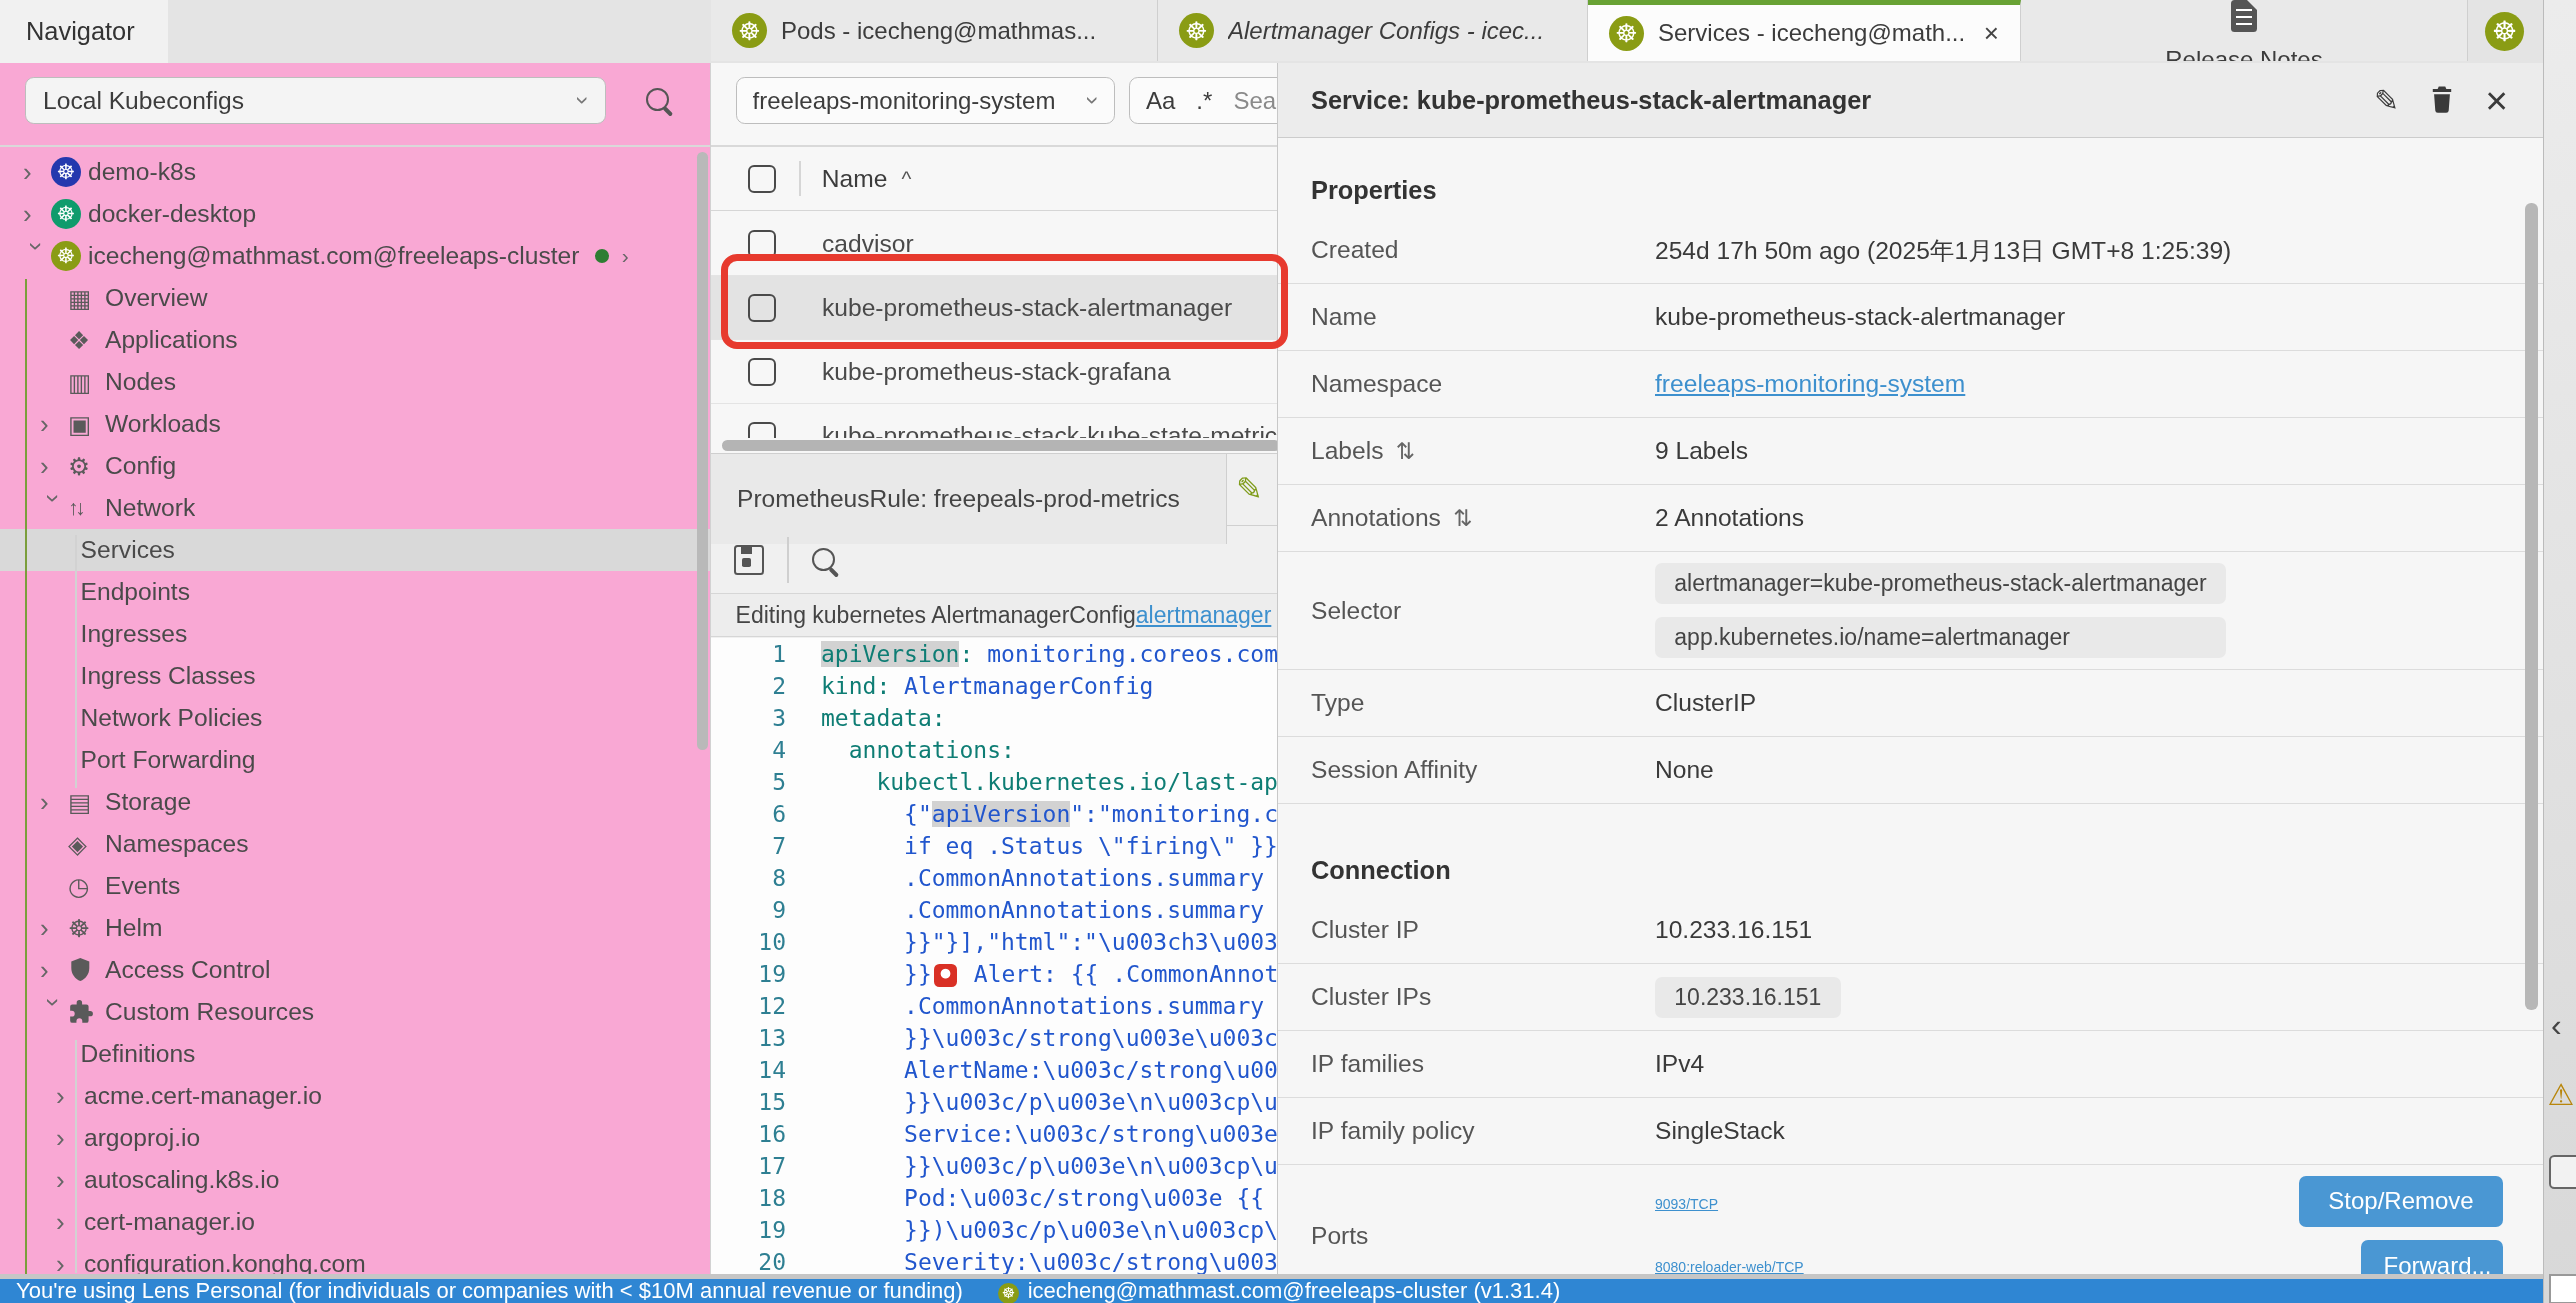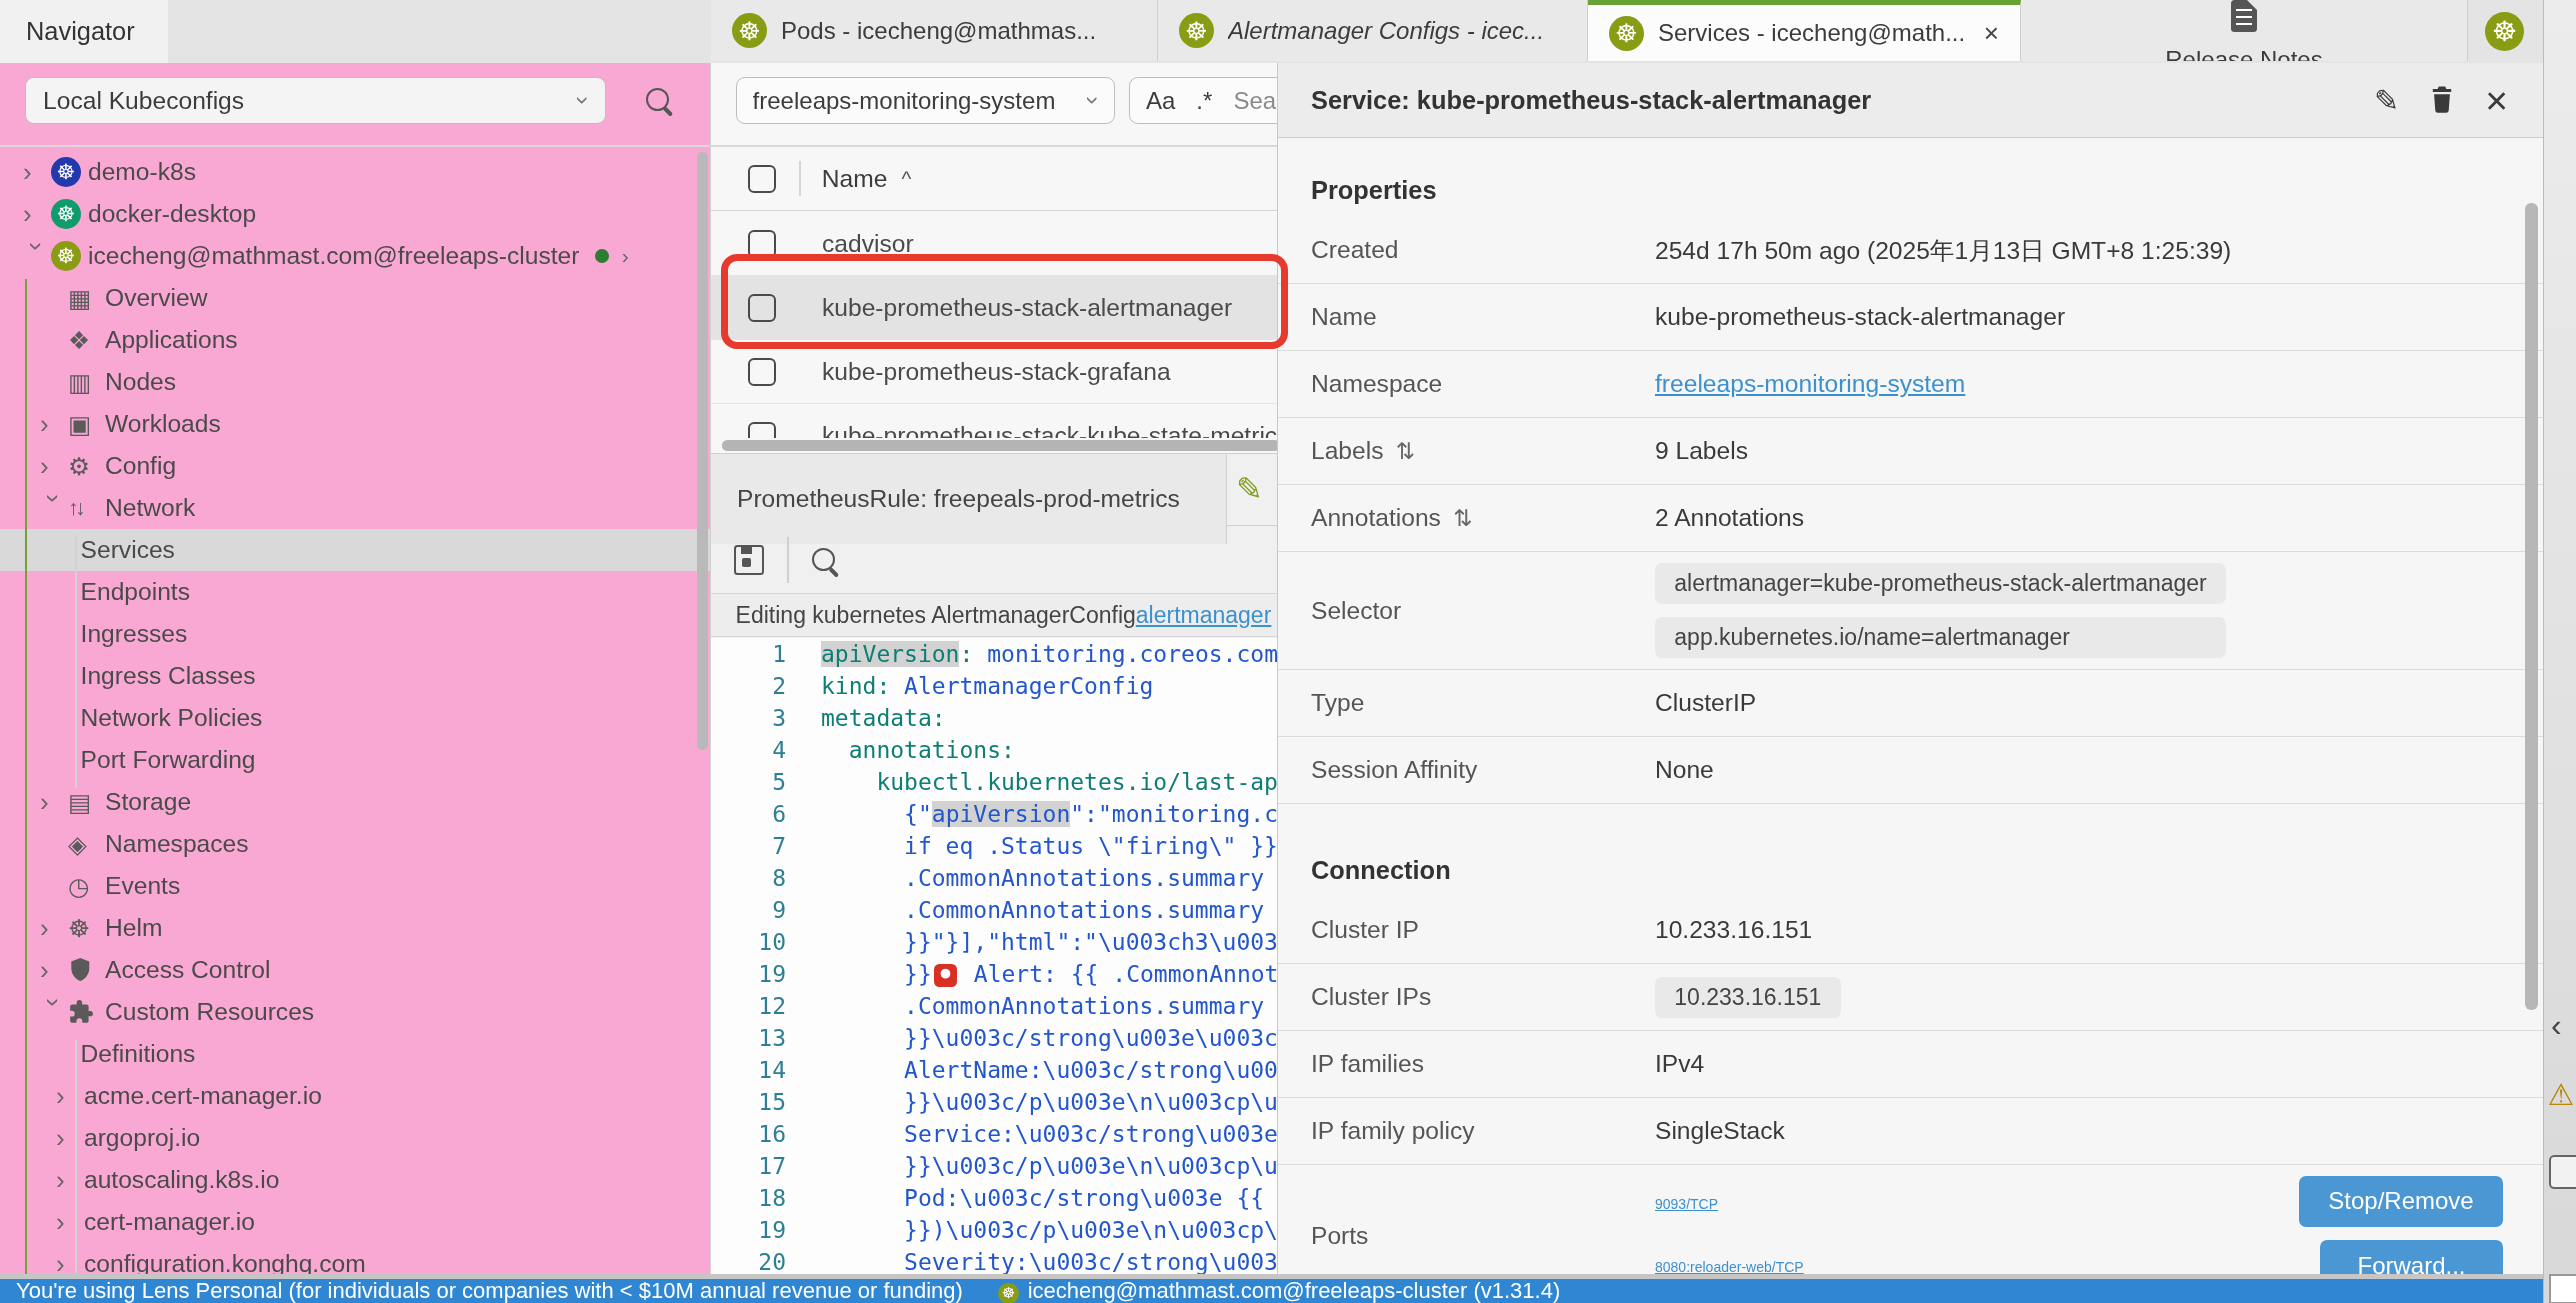--- a/index.html
+++ b/index.html
@@ -488,21 +488,21 @@
           <span class="d-label">
             <span>IP family policy</span>
           </span>
           <span class="d-value">SingleStack</span>
         </div>
         <div class="d-row" style="height: 142px;">
           <span class="d-label">
             <span>Ports</span>
           </span>
           <span class="btn" style="top: 10.5px; width: 204px;">Stop/Remove</span>
-          <span class="btn" style="top: 75px; width: 183px;">Forward...</span>
+          <span class="btn" style="top: 75px; width: 131px; padding-left: 11px;">Forward...</span>
           <span style="display: flex; flex-direction: column;">
             <span class="port-line">
               <a class="link" href="#">9093/TCP</a>
             </span>
             <span class="port-line">
               <a class="link" href="#">8080:reloader-web/TCP</a>
             </span>
           </span>
         </div>
       </div>

